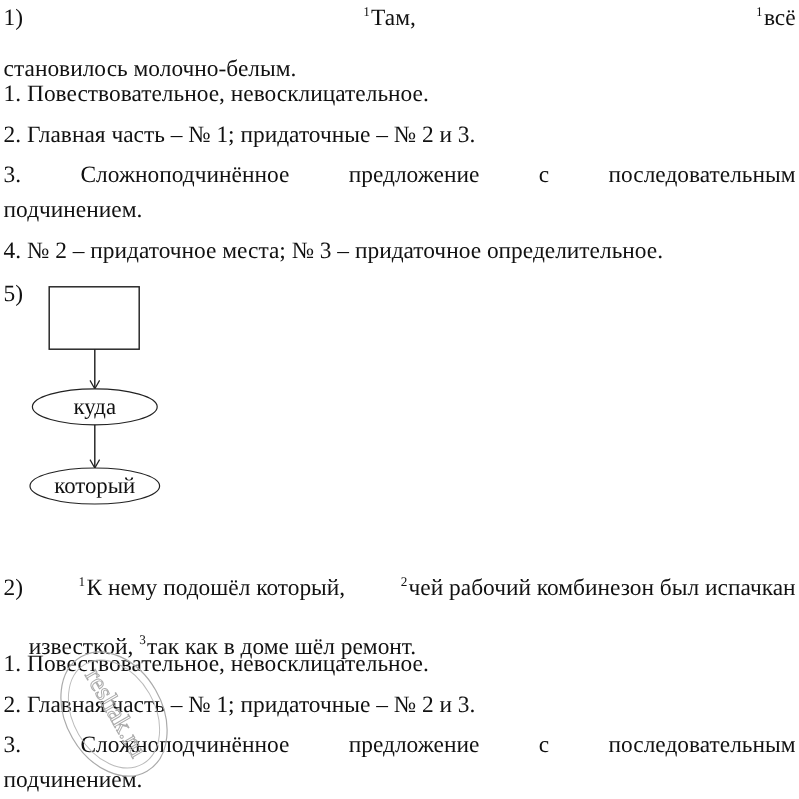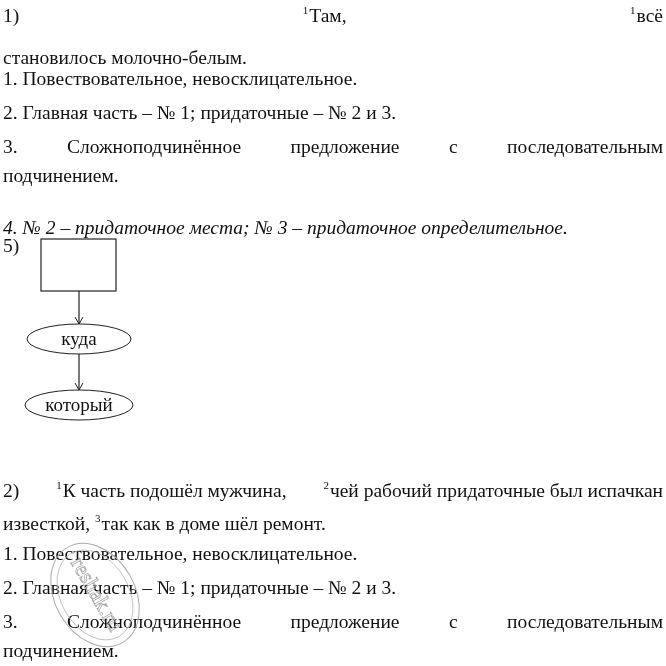--- a/index.html
+++ b/index.html
@@ -24,41 +24,41 @@
 <div class="line" style="top:67px;">1. Повествовательное, невосклицательное.</div>
 <div class="line" style="top:101px;">2. Главная часть – № 1; придаточные – № 2 и 3.</div>
 <div class="just" style="top:135px;">
   <span>3.</span>
   <span>Сложноподчинённое</span>
   <span>предложение</span>
   <span>с</span>
   <span>последовательным</span>
 </div>
 <div class="line" style="top:164px;">подчинением.</div>
-<div class="line" style="top:216px;font-style:italic;">4. № 2 – придаточное места; № 3 – придаточное определительное.</div>
+<div class="line" style="top:198px;">4. № 2 – придаточное места; № 3 – придаточное определительное.</div>
 <div class="line" style="top:234px;">5)</div>
 
 <svg style="position:absolute;left:0;top:0;" width="200" height="440">
   <rect x="41" y="239" width="75" height="52" fill="#fff" stroke="#222" stroke-width="1.2"></rect>
   <line x1="79" y1="291" x2="79" y2="324" stroke="#222" stroke-width="1.2"></line>
   <path d="M75 317 L79 324 L83 317" fill="none" stroke="#222" stroke-width="1"></path>
   <ellipse cx="79" cy="339" rx="52" ry="15" fill="#fff" stroke="#222" stroke-width="1"></ellipse>
   <text x="79" y="345" text-anchor="middle" font-size="19" fill="#111">куда</text>
   <line x1="79" y1="354" x2="79" y2="390" stroke="#222" stroke-width="1.2"></line>
   <path d="M75 383 L79 390 L83 383" fill="none" stroke="#222" stroke-width="1"></path>
   <ellipse cx="79" cy="405" rx="54" ry="15" fill="#fff" stroke="#222" stroke-width="1"></ellipse>
   <text x="79" y="411" text-anchor="middle" font-size="19" fill="#111">который</text>
 </svg>
 
 <div class="just" style="top:479px;">
   <span>2)</span>
-  <span><sup>1</sup><span>К часть подошёл мужчина,</span></span>
-  <span><sup>2</sup><span>чей рабочий придаточные был испачкан</span></span>
+  <span><sup>1</sup><span>К нему подошёл который,</span></span>
+  <span><sup>2</sup><span>чей рабочий комбинезон был испачкан</span></span>
 </div>
-<div class="line" style="top:512px;">
+<div class="line" style="top:528px;margin-left:21px;">
   <span>известкой,</span> <sup>3</sup><span>так как в доме шёл ремонт.</span>
 </div>
 <div class="line" style="top:542px;">1. Повествовательное, невосклицательное.</div>
 <div class="line" style="top:576px;">2. Главная часть – № 1; придаточные – № 2 и 3.</div>
 <div class="just" style="top:610px;">
   <span>3.</span>
   <span>Сложноподчинённое</span>
   <span>предложение</span>
   <span>с</span>
   <span>последовательным</span>

